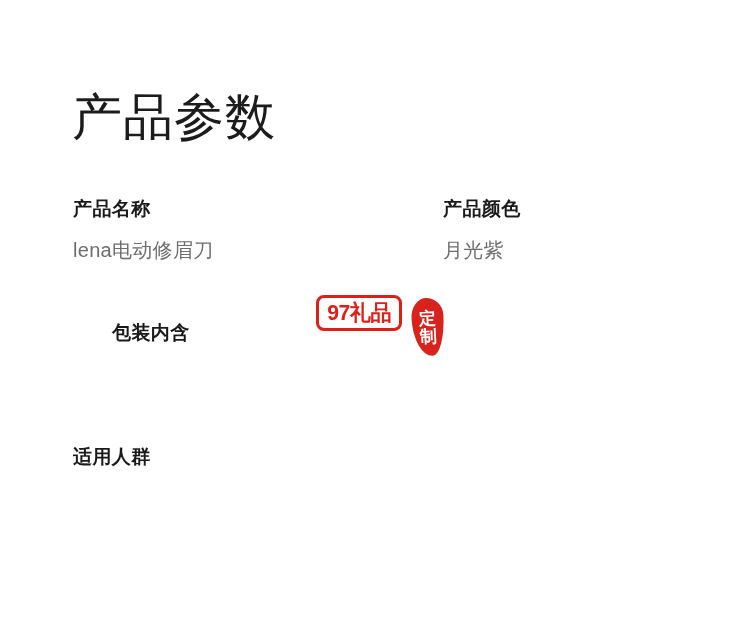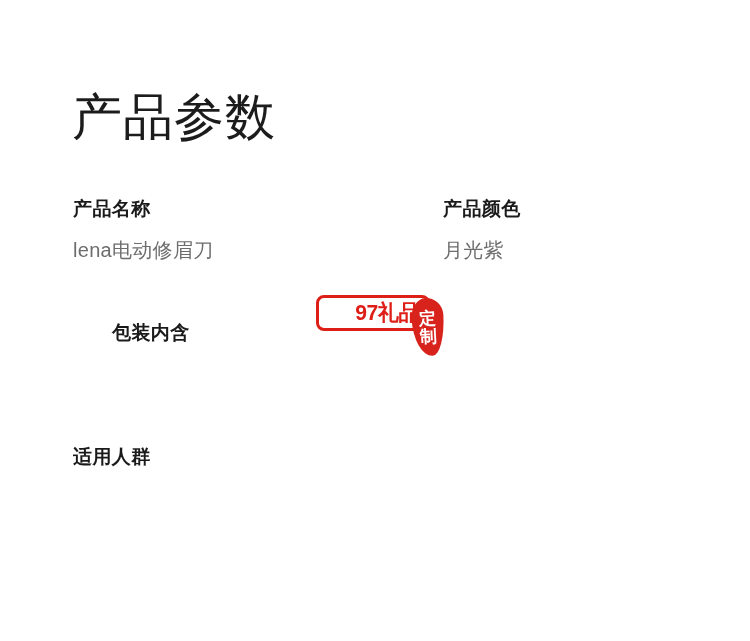--- a/index.html
+++ b/index.html
@@ -89,21 +89,20 @@
     position: absolute;
     left: 2px;
     top: 3px;
     width: 80px;
     height: 30px;
     border: 3px solid #de1f18;
     border-radius: 8px;
     display: flex;
     align-items: center;
     justify-content: center;
-    padding-left: 28px;
   }
 
   .wm-box-text {
     font-size: 22px;
     line-height: 22px;
     font-weight: bold;
     color: #de1f18;
     letter-spacing: -0.5px;
     white-space: nowrap;
     transform: scaleX(0.96);

